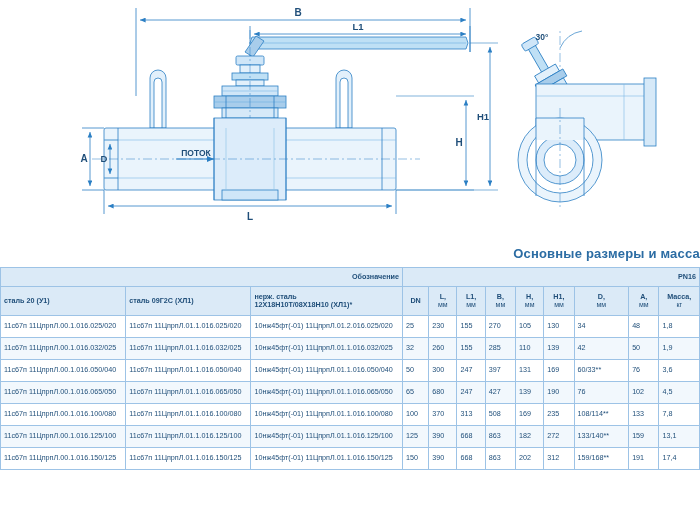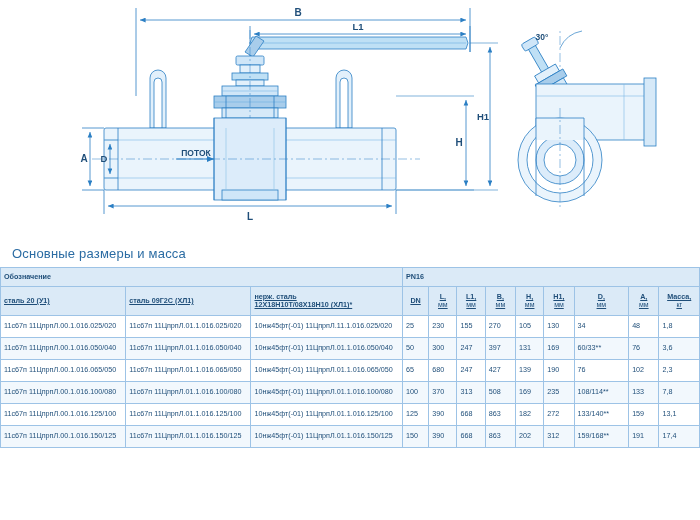--- a/index.html
+++ b/index.html
@@ -32,24 +32,25 @@
 
   
   .table-wrap {
     position: absolute;
     left: 0;
     top: 246px;
     width: 700px;
   }
   .section-title {
     font-size: 13px;
-    font-weight: normal;
+    font-weight: bold;
     color: #2b6ca3;
     padding: 0 0 6px 12px;
     letter-spacing: .2px;
+    text-align: right;
   }
   table.specs {
     width: 700px;
     border-collapse: collapse;
     font-size: 7.2px;
     color: #1f4e79;
     table-layout: fixed;
   }
   table.specs th, table.specs td {
     border: 1px solid #9dc3e6;
@@ -60,25 +61,25 @@
     white-space: nowrap;
     overflow: hidden;
   }
   table.specs thead th {
     background: #dbeaf7;
     font-weight: bold;
     font-size: 7.2px;
   }
   table.specs thead tr.r1 th {
     height: 14px;
+    text-align: right;
   }
   table.specs thead tr.r2 th {
     height: 24px;
     text-align: center;
-    text-decoration: underline;
   }
   table.specs thead tr.r2 th.left {
     text-align: left;
   }
   table.specs tbody td {
     height: 17px;
     background: #ffffff;
   }
   table.specs tbody tr:nth-child(even) td {
     background: #f2f8fd;
@@ -257,30 +258,44 @@
           <th><span>H1,</span><span class="unit">мм</span></th>
           <th><span>D,</span><span class="unit">мм</span></th>
           <th><span>A,</span><span class="unit">мм</span></th>
           <th><span>Масса,</span><span class="unit">кг</span></th>
         </tr>
       </thead>
       <tbody>
           <tr>
             <td>11с67п 11ЦпрпЛ.00.1.016.025/020</td>
             <td>11с67п 11ЦпрпЛ.01.1.016.025/020</td>
-            <td>10нж45фт(-01) 11ЦпрпЛ.11.1.016.025/020</td>
+            <td>10нж45фт(-01) 11ЦпрпЛ.01.2.016.025/020</td>
             <td class="c">25</td>
             <td class="c">230</td>
             <td class="c">155</td>
             <td class="c">270</td>
             <td class="c">105</td>
             <td class="c">130</td>
             <td class="c">34</td>
             <td class="c">48</td>
             <td class="c">1,8</td>
+          </tr>
+          <tr>
+            <td>11с67п 11ЦпрпЛ.00.1.016.032/025</td>
+            <td>11с67п 11ЦпрпЛ.01.1.016.032/025</td>
+            <td>10нж45фт(-01) 11ЦпрпЛ.01.1.016.032/025</td>
+            <td class="c">32</td>
+            <td class="c">260</td>
+            <td class="c">155</td>
+            <td class="c">285</td>
+            <td class="c">110</td>
+            <td class="c">139</td>
+            <td class="c">42</td>
+            <td class="c">50</td>
+            <td class="c">1,9</td>
           </tr>
           <tr>
             <td>11с67п 11ЦпрпЛ.00.1.016.050/040</td>
             <td>11с67п 11ЦпрпЛ.01.1.016.050/040</td>
             <td>10нж45фт(-01) 11ЦпрпЛ.01.1.016.050/040</td>
             <td class="c">50</td>
             <td class="c">300</td>
             <td class="c">247</td>
             <td class="c">397</td>
             <td class="c">131</td>
@@ -294,21 +309,21 @@
             <td>11с67п 11ЦпрпЛ.01.1.016.065/050</td>
             <td>10нж45фт(-01) 11ЦпрпЛ.01.1.016.065/050</td>
             <td class="c">65</td>
             <td class="c">680</td>
             <td class="c">247</td>
             <td class="c">427</td>
             <td class="c">139</td>
             <td class="c">190</td>
             <td class="c">76</td>
             <td class="c">102</td>
-            <td class="c">2,3</td>
+            <td class="c">4,5</td>
           </tr>
           <tr>
             <td>11с67п 11ЦпрпЛ.00.1.016.100/080</td>
             <td>11с67п 11ЦпрпЛ.01.1.016.100/080</td>
             <td>10нж45фт(-01) 11ЦпрпЛ.01.1.016.100/080</td>
             <td class="c">100</td>
             <td class="c">370</td>
             <td class="c">313</td>
             <td class="c">508</td>
             <td class="c">169</td>

